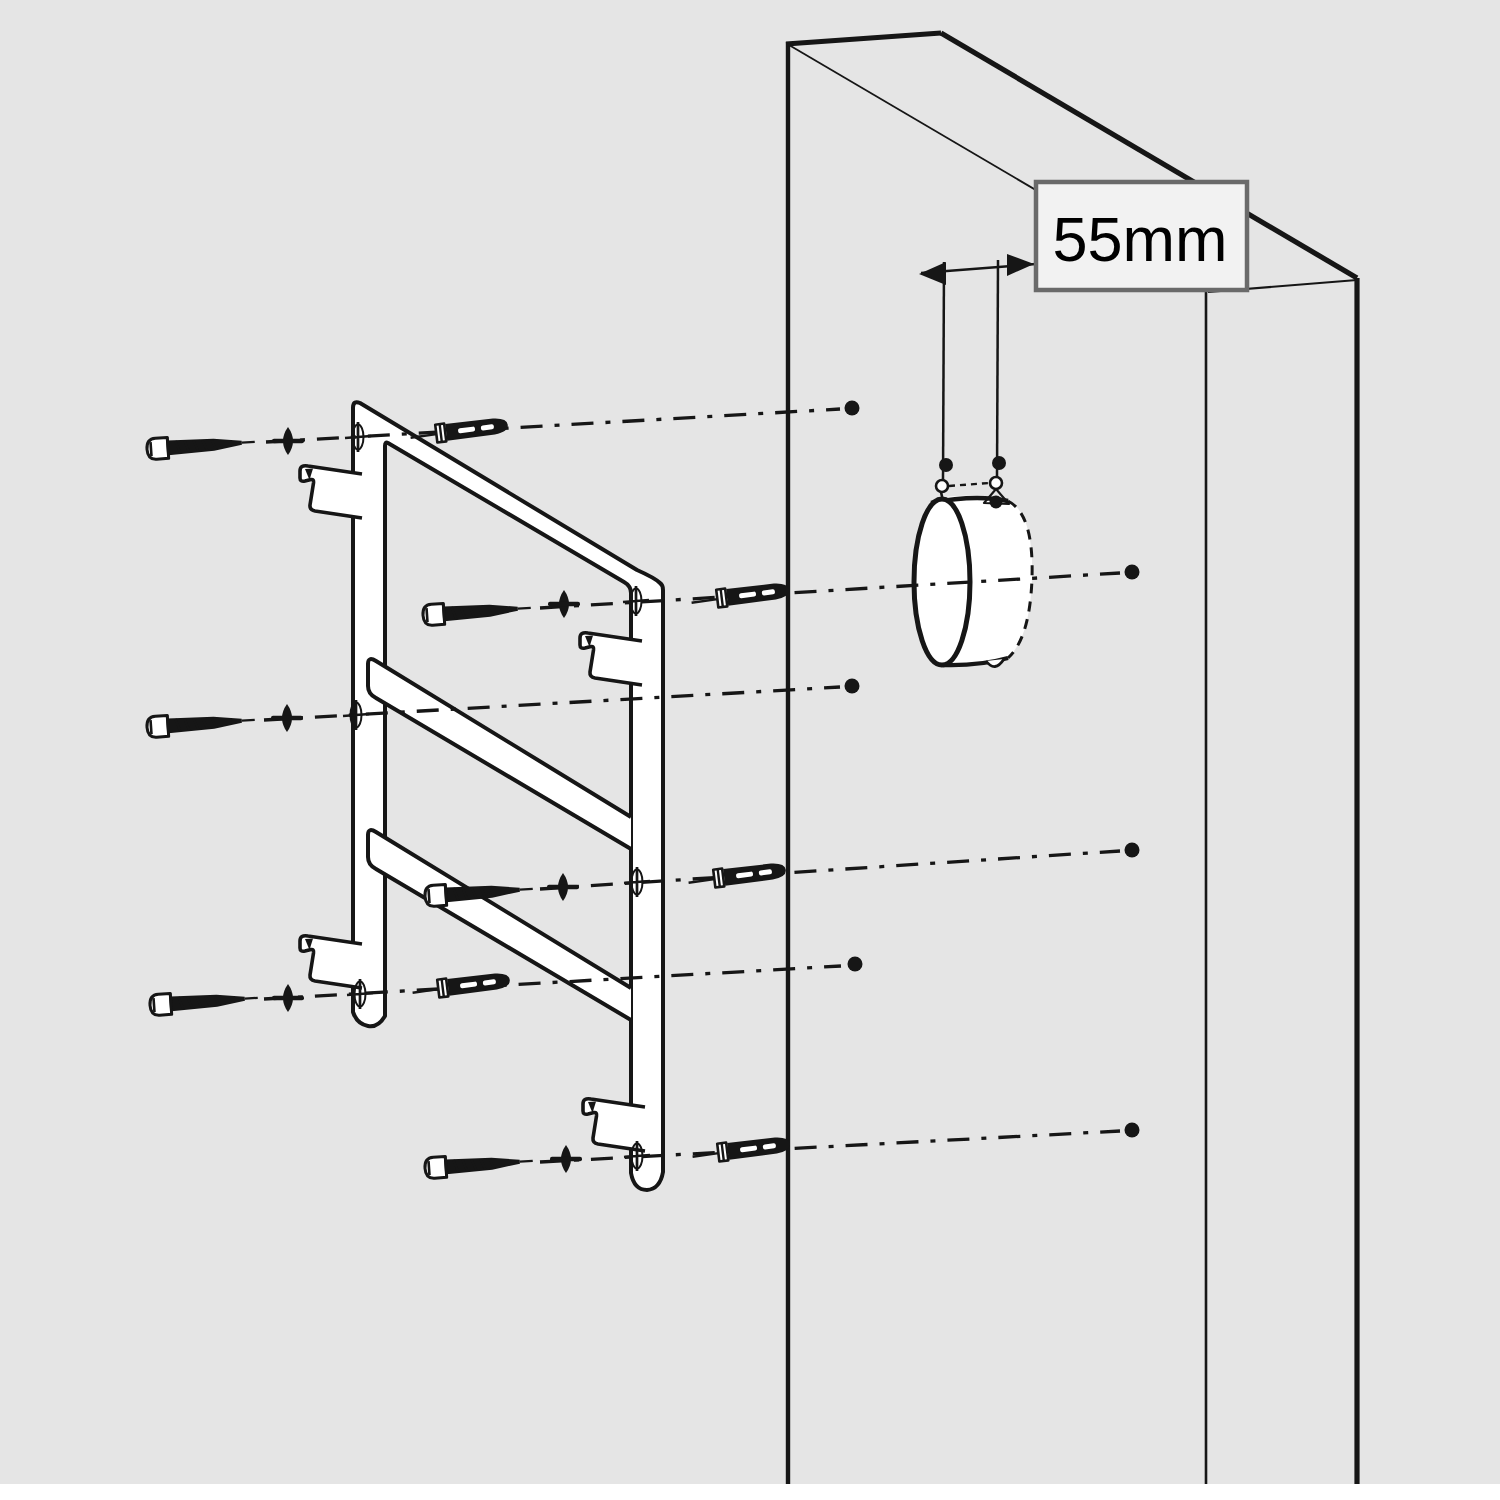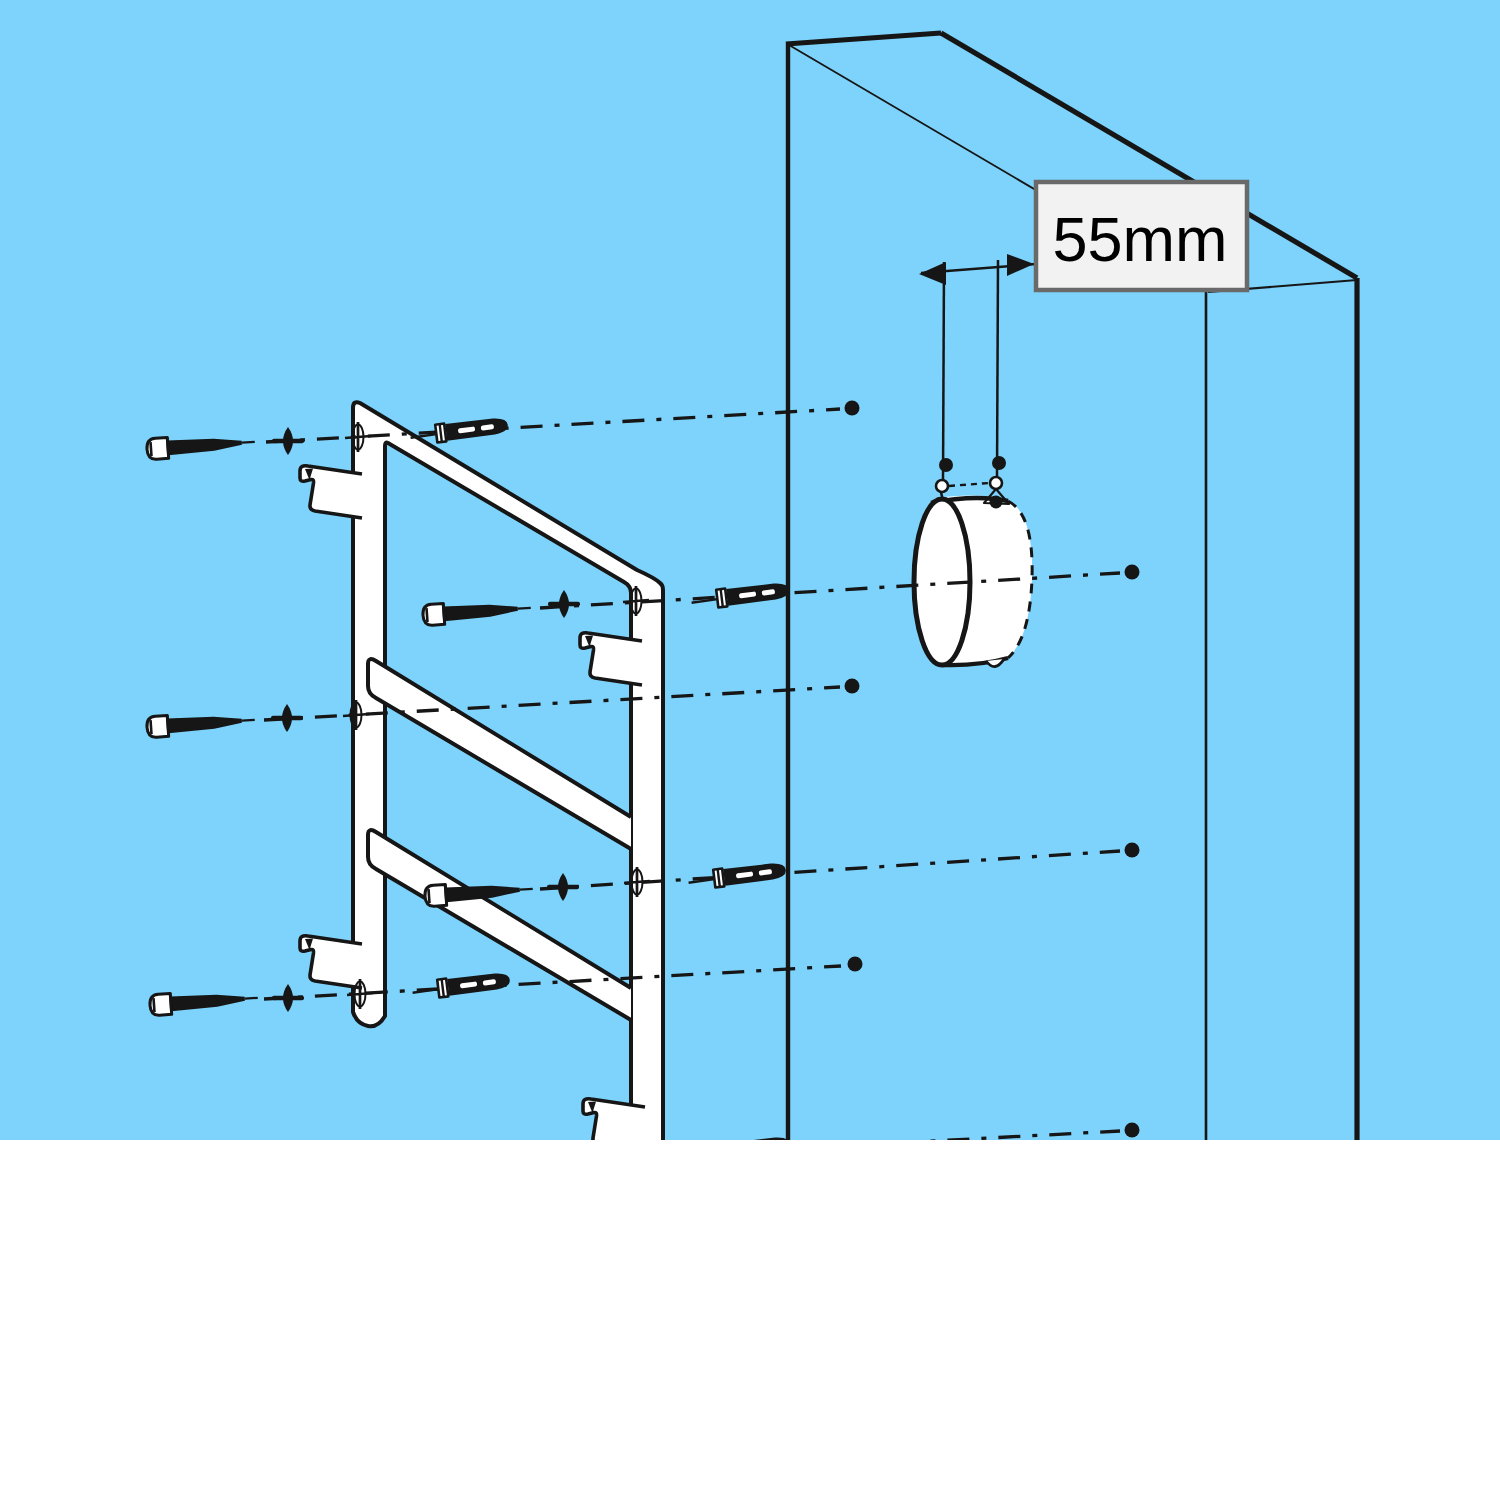--- a/index.html
+++ b/index.html
@@ -1,16 +1,16 @@
 <!DOCTYPE html>
 <html><head>
 <meta charset="utf-8">
 <style>
   html,body{margin:0;padding:0;background:#fff;}
-  .canvas{position:relative;width:1500px;height:1140px;background:#7dd3fc;overflow:hidden;
+  .canvas{position:relative;width:1500px;height:1484px;background:#e5e5e5;overflow:hidden;
           font-family:"Liberation Sans", sans-serif;}
   svg{display:block;}
   .ln{stroke:#161616;fill:none;stroke-linecap:butt;stroke-linejoin:round;}
   .fillwhite{fill:#ffffff;}
   .dashdot{stroke:#161616;stroke-width:3.3;fill:none;stroke-dasharray:22 12 5 12;}
   .dashed{stroke:#161616;fill:none;stroke-dasharray:10 8;}
   .blk{fill:#161616;stroke:none;}
   .dim-text{font-family:"Liberation Sans", sans-serif;font-size:63px;fill:#000;}
 </style>
 </head>

